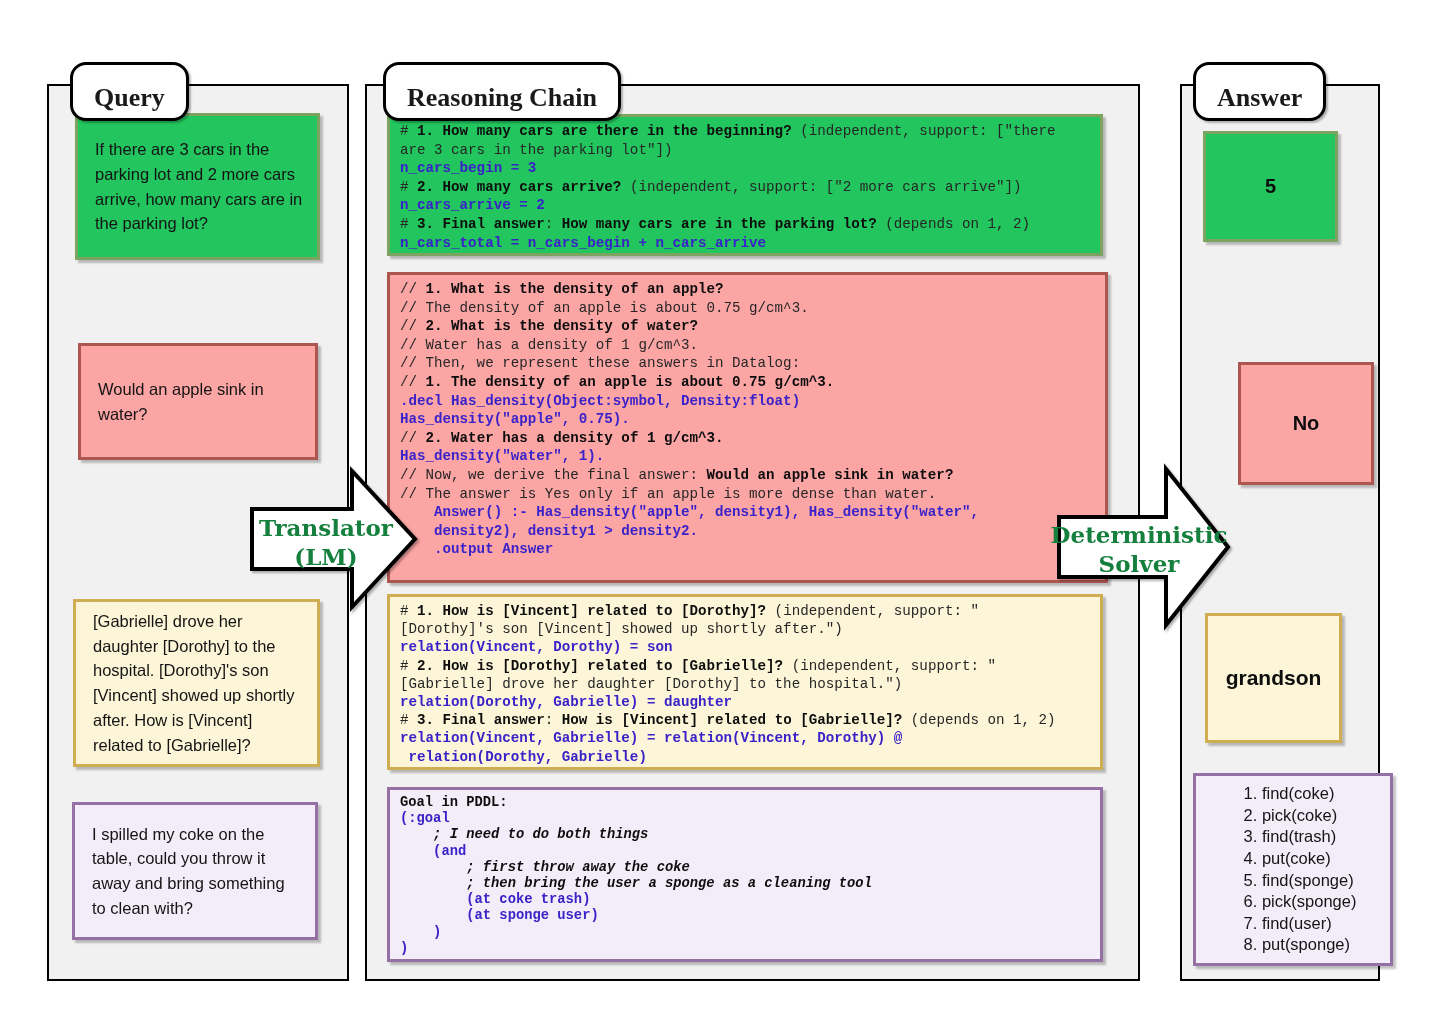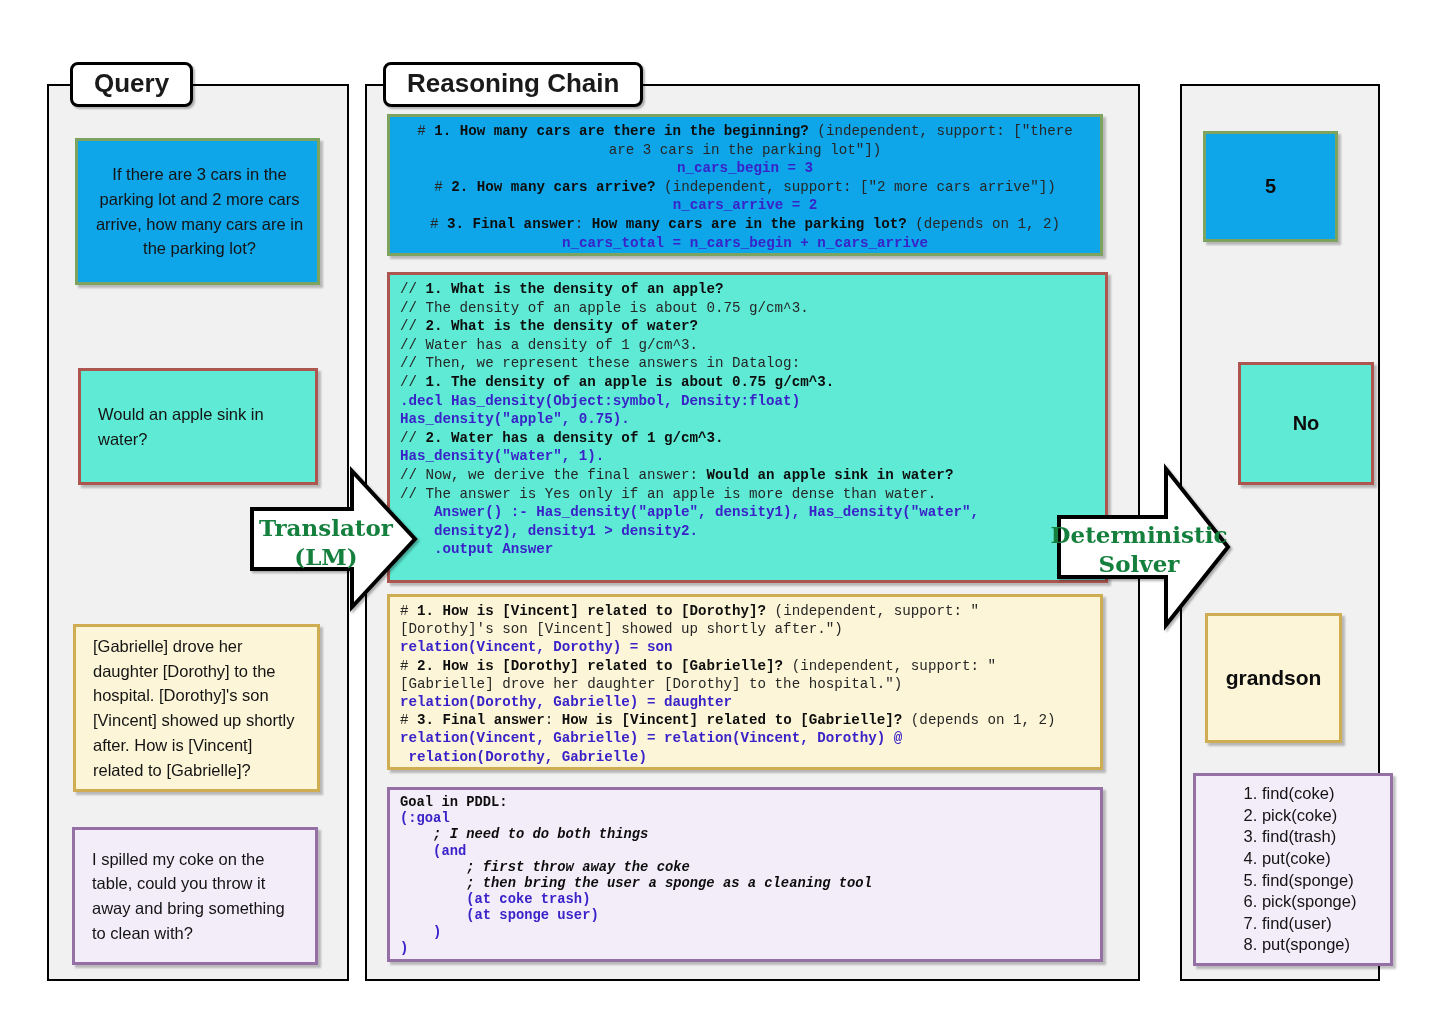--- a/index.html
+++ b/index.html
@@ -6,37 +6,37 @@
   .canvas{position:relative;width:1454px;height:1014px;background:#ffffff;overflow:hidden;
           font-family:"Liberation Sans",sans-serif;}
 
   
   .panel{position:absolute;background:#f1f1f1;border:2.5px solid #000000;z-index:1;}
   .panel-query{left:47px;top:84px;width:298px;height:893px;}
   .panel-reasoning{left:365px;top:84px;width:771px;height:893px;}
   .panel-answer{left:1180px;top:84px;width:196px;height:893px;}
 
   
-  .tab{position:absolute;z-index:6;background:#ffffff;border:3px solid #000000;border-radius:8px;
-       padding:3px 21px 5px 21px;font-family:Liberation Sans, sans-serif;
+  .tab{position:absolute;z-index:6;background:#ffffff;border:3px solid #000000;border-radius:16px;
+       padding:18px 21px 5px 21px;font-family:Liberation Serif, serif;
        font-weight:bold;font-size:26px;color:#1a1a1a;box-shadow:2px 2px 2px rgba(0,0,0,0.28);}
   .tab-query{left:70px;top:62px;}
   .tab-reasoning{left:383px;top:62px;}
   .tab-answer{left:1193px;top:62px;}
 
   
   .cbox{position:absolute;z-index:2;border:3px solid;box-shadow:3px 3px 2px rgba(0,0,0,0.24);box-sizing:border-box;}
-  .green{background:#0ea5e9;border-color:#7ca460;text-align:center;}
-  .red{background:#5eead4;border-color:#ad554f;}
+  .green{background:#22c55e;border-color:#7ca460;}
+  .red{background:#fca5a5;border-color:#ad554f;}
   .yellow{background:#fcf5d8;border-color:#cfae53;}
   .purple{background:#f3edf9;border-color:#9470a5;}
 
   
   .qbox{display:flex;align-items:center;font-size:16.5px;line-height:1.5;color:#141414;
-        padding:4px 13px 4px 17px;margin-top:25px;}
+        padding:4px 13px 4px 17px;}
   .q-math{left:75px;top:113px;width:245px;height:147px;}
   .q-logic{left:78px;top:343px;width:240px;height:117px;}
   .q-kinship{left:73px;top:599px;width:247px;height:168px;}
   .q-planning{left:72px;top:802px;width:246px;height:138px;}
 
   
   .rbox{left:387px;padding:5px 10px;overflow:hidden;}
   .r-math{top:114px;width:716px;height:142px;}
   .r-logic{top:272px;width:721px;height:311px;}
   .r-kinship{top:594px;width:716px;height:176px;}
@@ -73,20 +73,21 @@
 <body>
 
 <div class="canvas">
 
   <div class="panel panel-query"></div>
   <div class="panel panel-reasoning"></div>
   <div class="panel panel-answer"></div>
 
   <div class="tab tab-query">Query</div>
   <div class="tab tab-reasoning">Reasoning Chain</div>
+  <div class="tab tab-answer">Answer</div>
 
   <div class="cbox qbox green q-math">
     <div>If there are 3 cars in the parking lot and 2 more cars arrive, how many cars are in the parking lot?</div>
   </div>
   <div class="cbox qbox red q-logic">
     <div>Would an apple sink in water?</div>
   </div>
   <div class="cbox qbox yellow q-kinship">
     <div>[Gabrielle] drove her daughter [Dorothy] to the hospital. [Dorothy]'s son [Vincent] showed up shortly after. How is [Vincent] related to [Gabrielle]?</div>
   </div>

